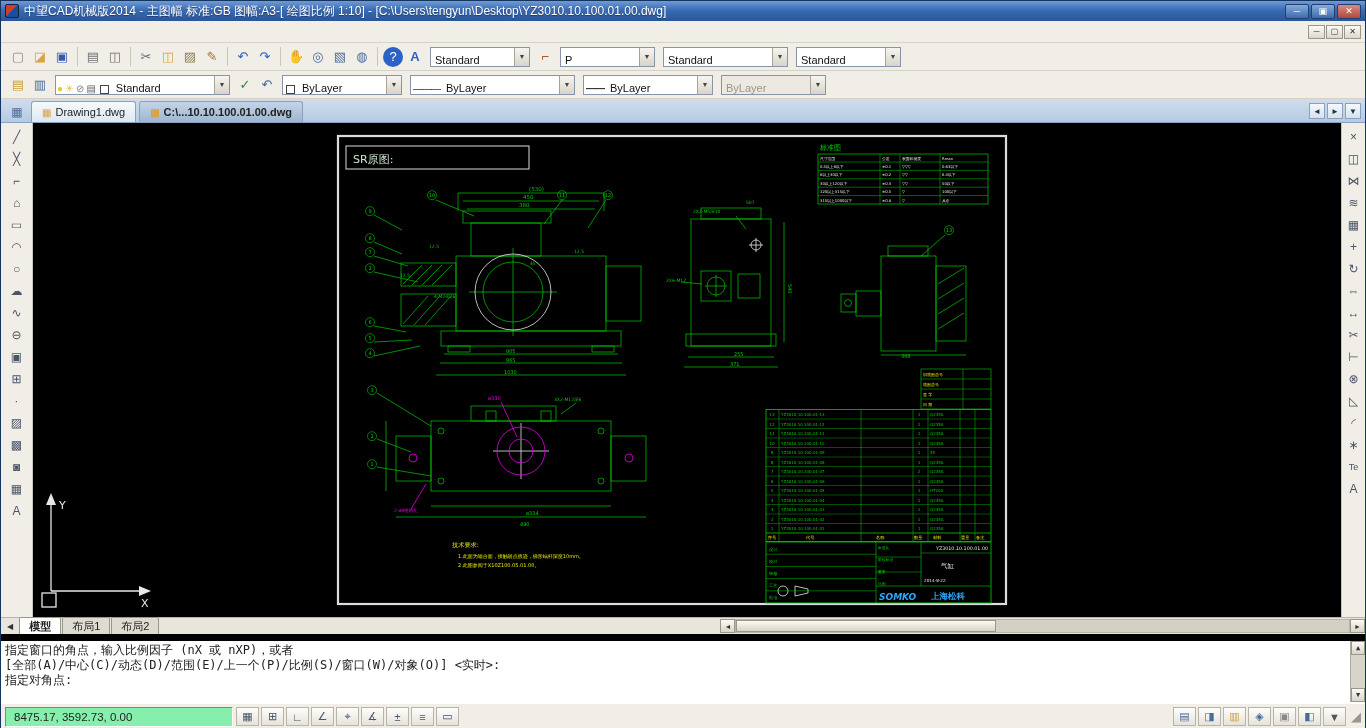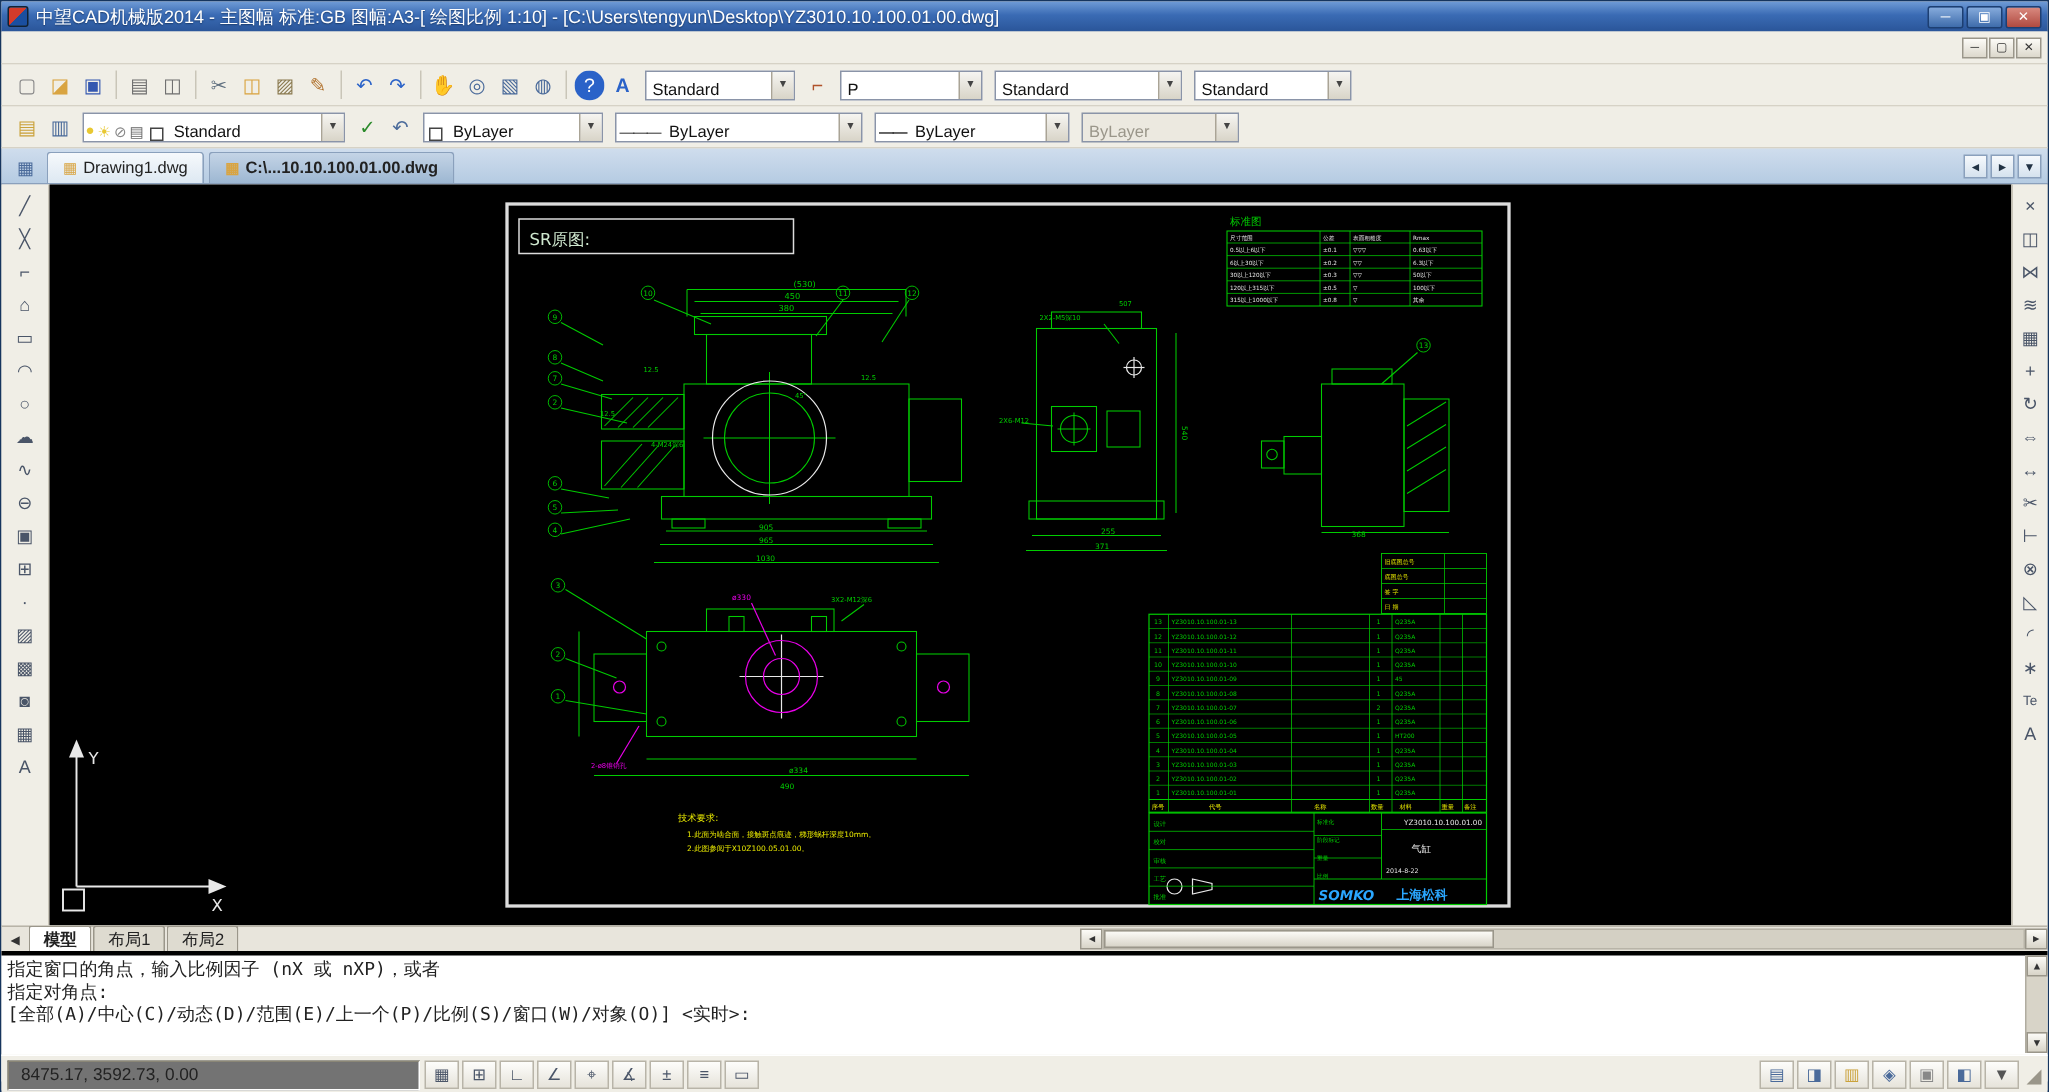--- a/index.html
+++ b/index.html
@@ -53,29 +53,29 @@
 
 .layoutbar{position:absolute;top:616px;left:0;right:0;height:17px;background:#e8e5dc;border-top:1px solid #b8b4a8;display:flex;align-items:center;padding-left:6px}
 .lnav{font-size:8px;color:#333;margin-right:6px}
 .ltab{padding:1px 9px;font-size:11px;border:1px solid #9a968a;border-bottom:none;background:#dedbd0;margin-right:1px;border-radius:2px 2px 0 0}
 .ltab.active{background:#fff;font-weight:bold}
 .hscroll{flex:none;margin-left:560px;display:flex;align-items:center;flex:1;height:14px}
 .scroll-btn{width:15px;height:14px;border:1px solid #9a968a;background:linear-gradient(#fcfbf7,#d8d4c8);font-size:7px;display:flex;align-items:center;justify-content:center;color:#333;flex:none}
 .scroll-track{flex:1;height:14px;background:#d4d0c4;border:1px solid #b8b4a8;position:relative}
 .scroll-thumb{position:absolute;left:0;top:0;bottom:0;width:260px;background:linear-gradient(#fcfbf7,#d8d4c8);border:1px solid #9a968a}
 
-.cmd{position:absolute;top:633px;left:0;right:0;height:87px;background:#fff;border-top:3px solid #000000;font-family:"DejaVu Sans Mono",monospace;font-size:12px}
+.cmd{position:absolute;top:633px;left:0;right:0;height:87px;background:#fff;border-top:7px solid #000000;font-family:"DejaVu Sans Mono",monospace;font-size:12px}
 .cmd-lines{padding:2px 16px 0 4px;height:46px;overflow:hidden}
 .cmd-line{line-height:15px;white-space:nowrap}
 .cmd-prompt{border-top:1px solid #b0aca0;padding:2px 4px;line-height:15px}
 .cmd-scroll{position:absolute;right:0;top:0;bottom:19px;width:15px;background:#d8d4c8;border-left:1px solid #b0aca0;display:flex;flex-direction:column;justify-content:space-between;align-items:center;font-size:7px;color:#333}
 .cmd-scroll span{width:100%;height:14px;display:flex;align-items:center;justify-content:center;border:1px solid #9a968a;background:linear-gradient(#fcfbf7,#d8d4c8)}
 
 .status{position:absolute;top:702px;left:0;right:0;height:26px;background:#f0eee6;border-top:1px solid #fff;display:flex;align-items:center;padding:0 4px;gap:3px}
-.coords{width:275px;height:20px;border:1px solid;border-color:#8a8676 #fff #fff #8a8676;background:#737373;display:flex;align-items:center;padding:0 8px;font-size:11.5px;flex:none}
+.coords{width:228px;height:20px;border:1px solid;border-color:#8a8676 #fff #fff #8a8676;background:#86efac;display:flex;align-items:center;padding:0 8px;font-size:11.5px;flex:none}
 .sgroup{display:flex;gap:2px;align-items:center}
 .sbtn{width:23px;height:19px;border:1px solid #b8b4a8;background:linear-gradient(#fdfdfb,#e6e3da);display:flex;align-items:center;justify-content:center;font-size:11px;color:#4a5568;flex:none}
 .rgt{margin-left:auto}
 .grip{color:#9a968a;font-size:13px;margin-left:2px}
 </style>
 </head>
 <body>
 
 <div class="window">
 
@@ -585,22 +585,22 @@
       <div class="scroll-track">
           <div class="scroll-thumb"></div>
         </div>
       <div class="scroll-btn">►</div>
     </div>
   </div>
 
   <div class="cmd">
     <div class="cmd-lines" id="cmd-lines">
         <div class="cmd-line">指定窗口的角点，输入比例因子 (nX 或 nXP)，或者</div>
+        <div class="cmd-line">[全部(A)/中心(C)/动态(D)/范围(E)/上一个(P)/比例(S)/窗口(W)/对象(O)] &lt;实时&gt;:</div>
         <div class="cmd-line">指定对角点:</div>
-        <div class="cmd-line">[全部(A)/中心(C)/动态(D)/范围(E)/上一个(P)/比例(S)/窗口(W)/对象(O)] &lt;实时&gt;:</div>
       </div>
     <div class="cmd-scroll">
       <span>▲</span>
       <span>▼</span>
     </div>
   </div>
 
   <div class="status">
     <div class="coords">8475.17, 3592.73, 0.00</div>
     <div class="sgroup" id="status-left">

